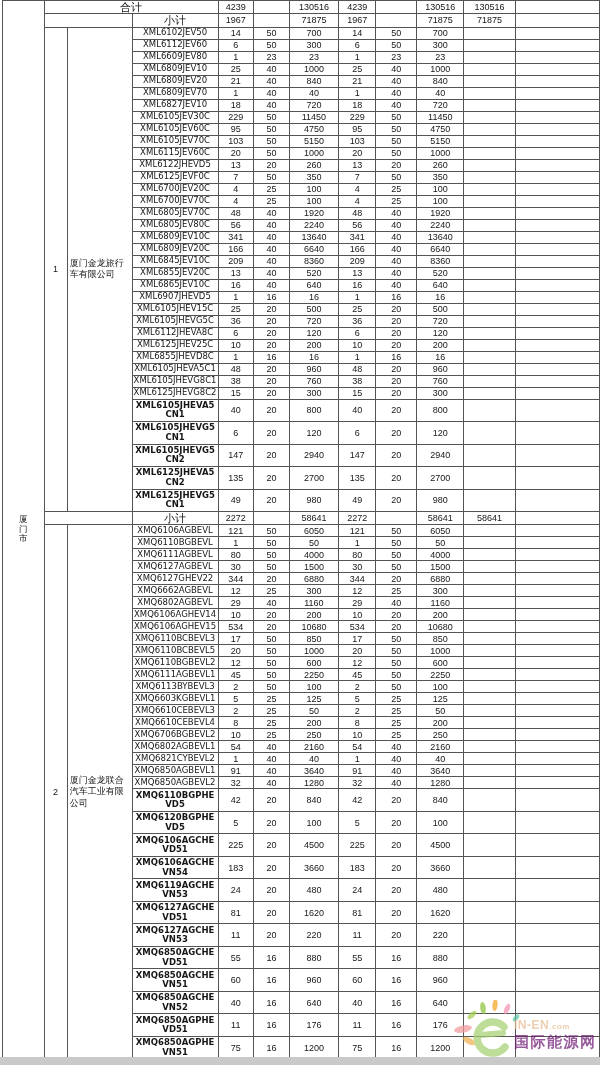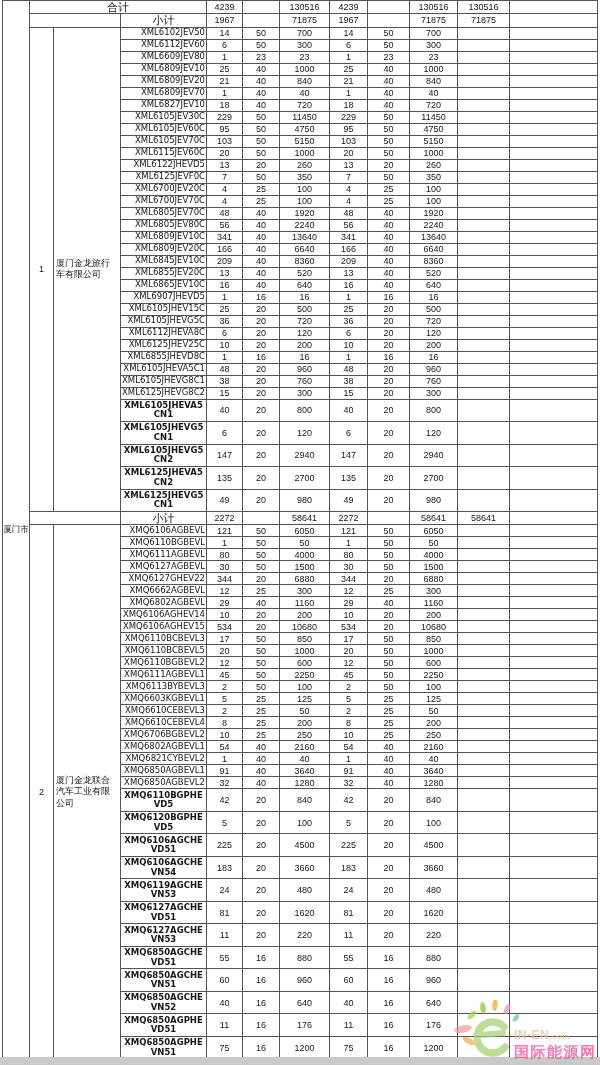--- a/index.html
+++ b/index.html
@@ -12,35 +12,35 @@
   td{
     border:1px solid #545454;padding:0;margin:0;overflow:hidden;
     text-align:center;vertical-align:middle;color:#161616;
     font-size:9px;line-height:1.12;
   }
   td.model{font-size:8.5px;padding:0 1px;font-family:"DejaVu Sans",sans-serif;}
   tr.r-head{height:13px;}
   tr.r-sub{height:13px;margin-left:20px;}
   tr.r-single{height:12px;}
   tr.r-double{height:22.5px;}
-  tr.r-single td.model{white-space:nowrap;text-align:right;}
+  tr.r-single td.model{white-space:nowrap;}
   tr.r-double td.model{word-break:break-all;font-weight:bold;}
-  td.city{font-size:8.5px;padding:0;letter-spacing:0;}
+  td.city{font-size:8.5px;padding:16px;letter-spacing:0;}
   td.company{text-align:left;padding:8px 2px;font-size:9px;line-height:1.25;margin-top:48px;}
   td.no{font-size:9px;}
   td.lab{font-size:11px;}
   
   .bottom-strip{position:absolute;left:0;top:1057px;width:600px;height:8px;background:#c9c9c9;}
   
   .wm{position:absolute;left:452px;top:1000px;width:148px;height:60px;opacity:0.72;pointer-events:none;}
   .wm svg{position:absolute;left:0;top:0;}
-  .wm-text{position:absolute;left:62px;top:18px;width:86px;margin-top:10px;}
+  .wm-text{position:absolute;left:62px;top:18px;width:86px;}
   .wm-line1{font-size:12px;font-weight:bold;color:#e7bd92;letter-spacing:0.5px;white-space:nowrap;}
   .wm-line1 .wm-com{font-size:8px;font-weight:bold;color:#e7bd92;}
-  .wm-line2{font-size:15px;font-weight:bold;color:#ec4899;letter-spacing:1.5px;white-space:nowrap;margin-top:1px;}
+  .wm-line2{font-size:15px;font-weight:bold;color:#701a75;letter-spacing:1.5px;white-space:nowrap;margin-top:1px;}
 </style>
 </head>
 <body>
 
 <div class="tbl-wrap">
   <table>
     <colgroup>
       <col style="width:27px">
         <col style="width:24px">
         <col style="width:67px">

